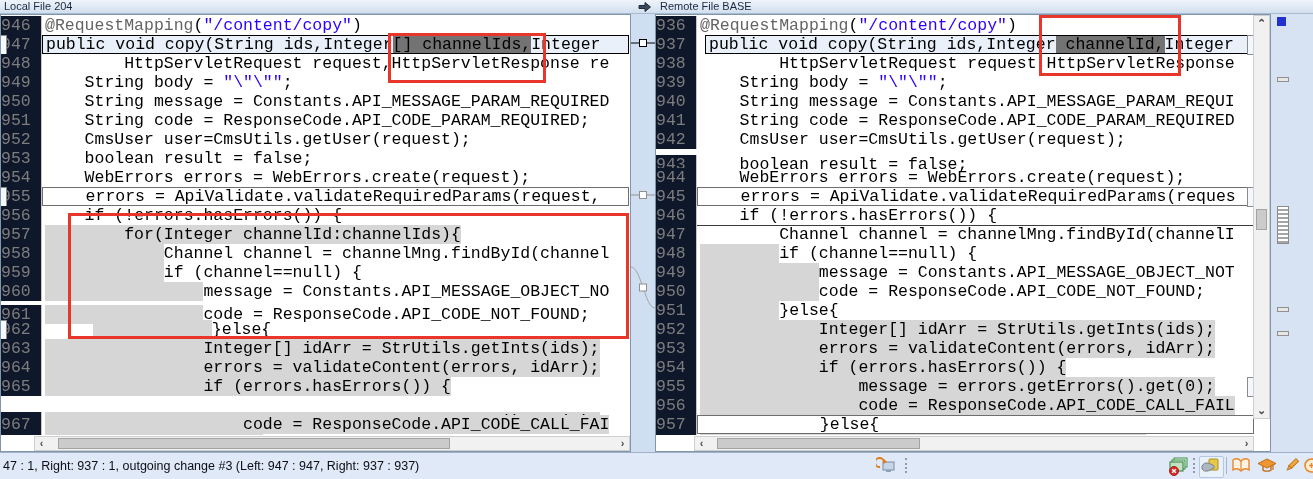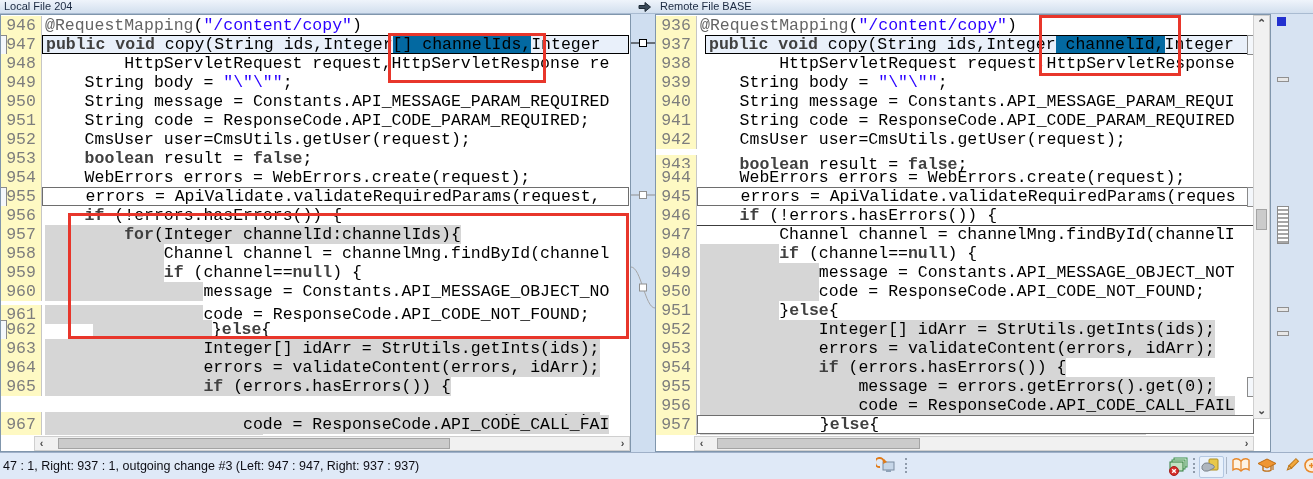--- a/index.html
+++ b/index.html
@@ -18,31 +18,31 @@
   .panel-left{left:0;width:631px}
   .panel-right{left:655px;width:616px}
   .rows{position:absolute;left:0;top:0;right:0;bottom:16px;overflow:hidden}
   .divider{position:absolute;left:631px;top:0;width:24px;height:438px;background:#cfdef0}
   .marginR{position:absolute;left:1271px;top:0;width:42px;height:438px;background:#d7e3f2}
   
   .row{position:absolute;left:0;height:19px;display:flex;white-space:pre;
        font-family:"Liberation Mono",monospace;font-size:16.5px;line-height:19px}
   .panel-left .row{width:628px}
   .panel-right .row{width:598px}
-  .gut{width:41px;flex:none;text-align:center;box-sizing:border-box;
-       color:#7d7d7d;border-right:1px solid #c6c6c6;background:#fef9c3}
+  .gut{width:41px;flex:none;text-align:left;box-sizing:border-box;
+       color:#7d7d7d;border-right:1px solid #c6c6c6;background:#0f172a}
   .code{flex:1;padding-left:3px;position:relative;overflow:hidden;height:19px;box-sizing:border-box;color:#000}
   .code.box-sel{border:1px solid #000;background:#e9f0fa;line-height:17px}
   .code.box-chg{border:1px solid #6e6e6e;line-height:17px}
   .code.overline{box-shadow:inset 0 1px 0 #3c3c3c}
   .sg-p{color:#000}
-  .sg-k{color:#404040;font-weight:bold}
+  .sg-k{color:#000000;font-weight:normal}
   .sg-s{color:#2a00ff}
   .sg-a{color:#646464}
-  .sg-hl{background:#0369a1}
+  .sg-hl{background:#737373}
   .sg-g{background:#d6d6d6}
   .tx{background:#d6d6d6}
   .stub{position:absolute;top:0;width:6px;height:18px;border:1px solid #8a8a8a;background:#f4f7fb}
   .panel-left .stub{left:-2px}
   .panel-right .stub{left:591px}
   
   .sb{position:absolute;background:#f1f1f1;border:1px solid #cfcfcf;box-sizing:border-box}
   .sb-h{height:15px;bottom:0}
   .sb-h.lft{left:33px;width:596px}
   .sb-h.rgt{left:38px;width:560px}

